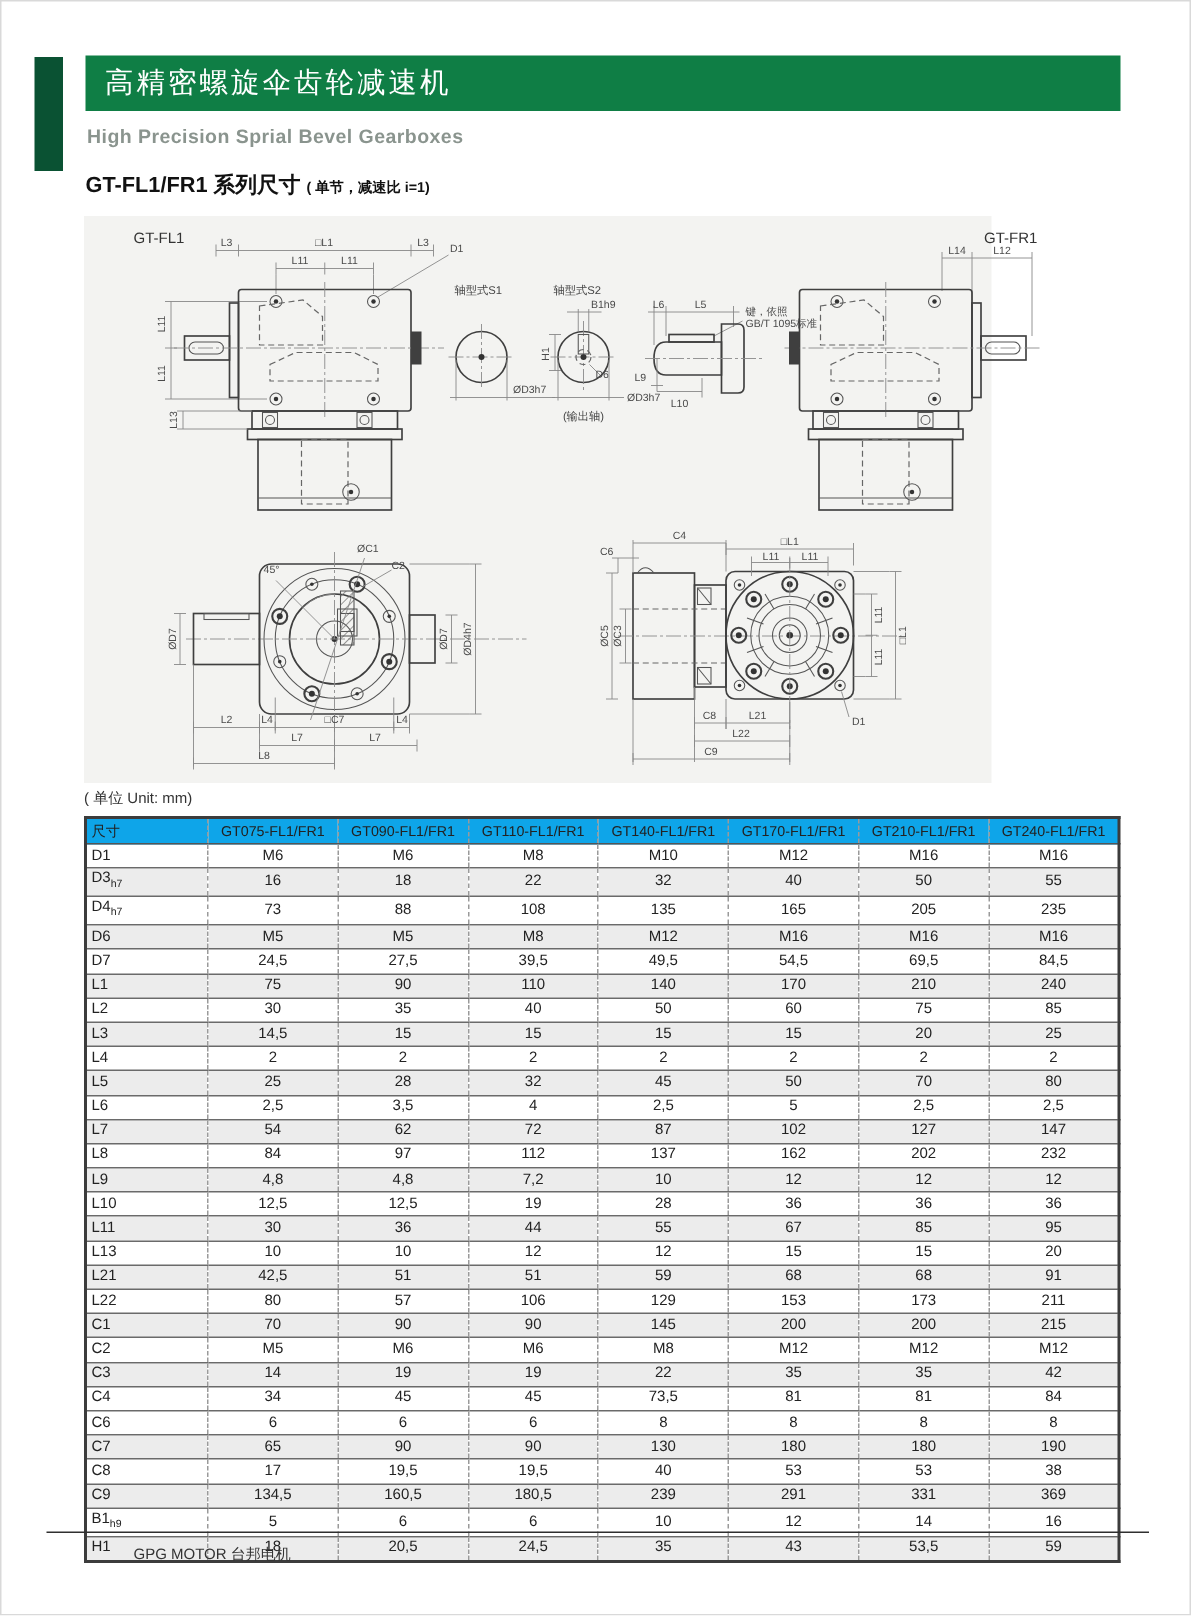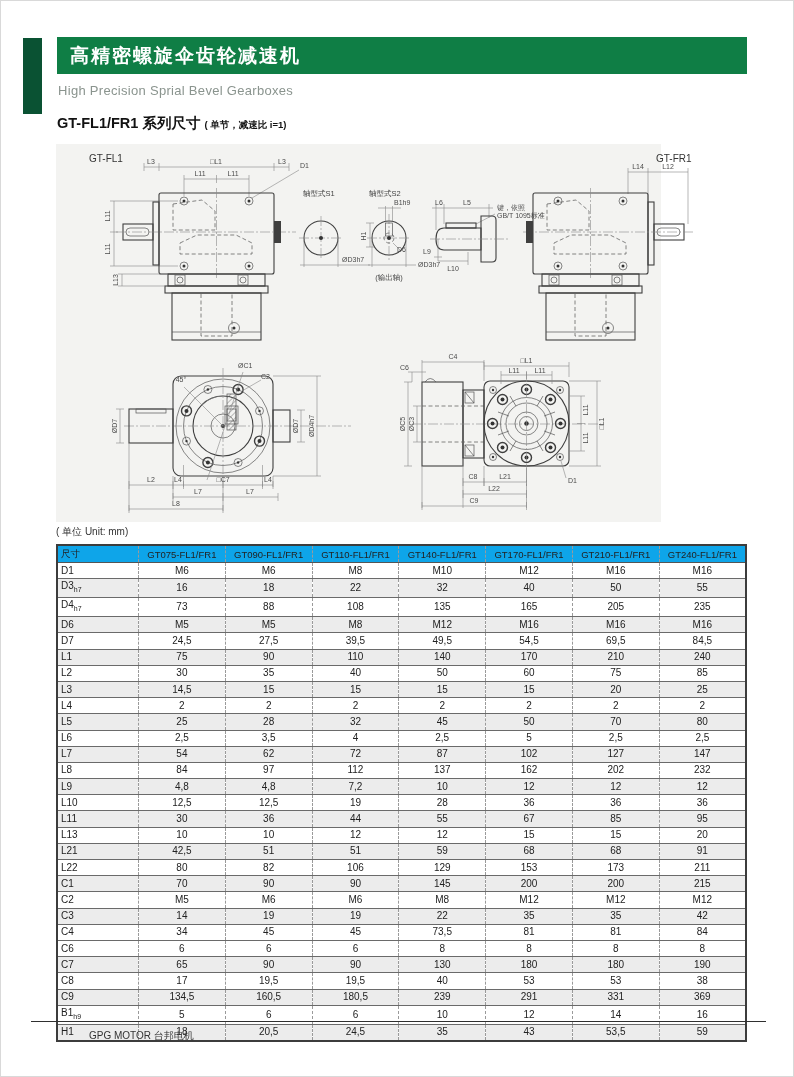--- a/index.html
+++ b/index.html
@@ -2,22 +2,22 @@
 <html><head>
 <meta charset="utf-8">
 <style>
   html,body{margin:0;padding:0;background:#fff;}
   .page{position:relative;width:794px;height:1077px;background:#fff;
         font-family:"Liberation Sans",sans-serif;color:#222;overflow:hidden;
         border:1px solid #d9d9d9;box-sizing:border-box;}
   .dark-strip{position:absolute;left:22px;top:37px;width:19px;height:76px;background:#0a5233;}
   .title-bar{position:absolute;left:56px;top:36px;width:690px;height:37px;background:#0f7e45;}
   .title-bar .t{display:block;line-height:37px;padding-left:13px;color:#fff;
-                font-size:19px;font-weight:bold;letter-spacing:2px;}
-  .subtitle{position:absolute;left:57px;top:82px;font-size:13px;font-weight:normal;color:#8a948e;letter-spacing:.3px;}
+                font-size:19px;font-weight:normal;letter-spacing:2px;}
+  .subtitle{position:absolute;left:57px;top:82px;font-size:13px;font-weight:bold;color:#8a948e;letter-spacing:.3px;}
   .section{position:absolute;left:56px;top:113px;font-size:14.5px;font-weight:bold;color:#111;}
   .section .note{font-size:9.5px;font-weight:bold;margin-left:4px;}
   .draw-panel{position:absolute;left:55px;top:143px;width:605px;height:378px;background:#f3f3f1;}
   .unit-note{position:absolute;left:55px;top:524px;width:691px;text-align:left;font-size:10px;color:#333;}
   .tbl-wrap{position:absolute;left:55px;top:543px;width:691px;}
   table.dims{width:100%;border-collapse:collapse;table-layout:fixed;font-size:10px;color:#222;
              border:2px solid #3c3c3c;}
   table.dims th{background:#0ea5e9;font-weight:normal;height:16px;padding:0 3px;
                 border-bottom:1px solid #555;border-left:1px dashed #9a9a9a;text-align:center;font-size:9.5px;}
   table.dims th:first-child{width:74px;border-left:none;text-align:left;}
@@ -644,21 +644,21 @@
             <td>51</td>
             <td>51</td>
             <td>59</td>
             <td>68</td>
             <td>68</td>
             <td>91</td>
           </tr>
           <tr>
             <td class="dim">L22</td>
             <td>80</td>
-            <td>82</td>
+            <td>57</td>
             <td>106</td>
             <td>129</td>
             <td>153</td>
             <td>173</td>
             <td>211</td>
           </tr>
           <tr class="alt">
             <td class="dim">C1</td>
             <td>70</td>
             <td>90</td>

